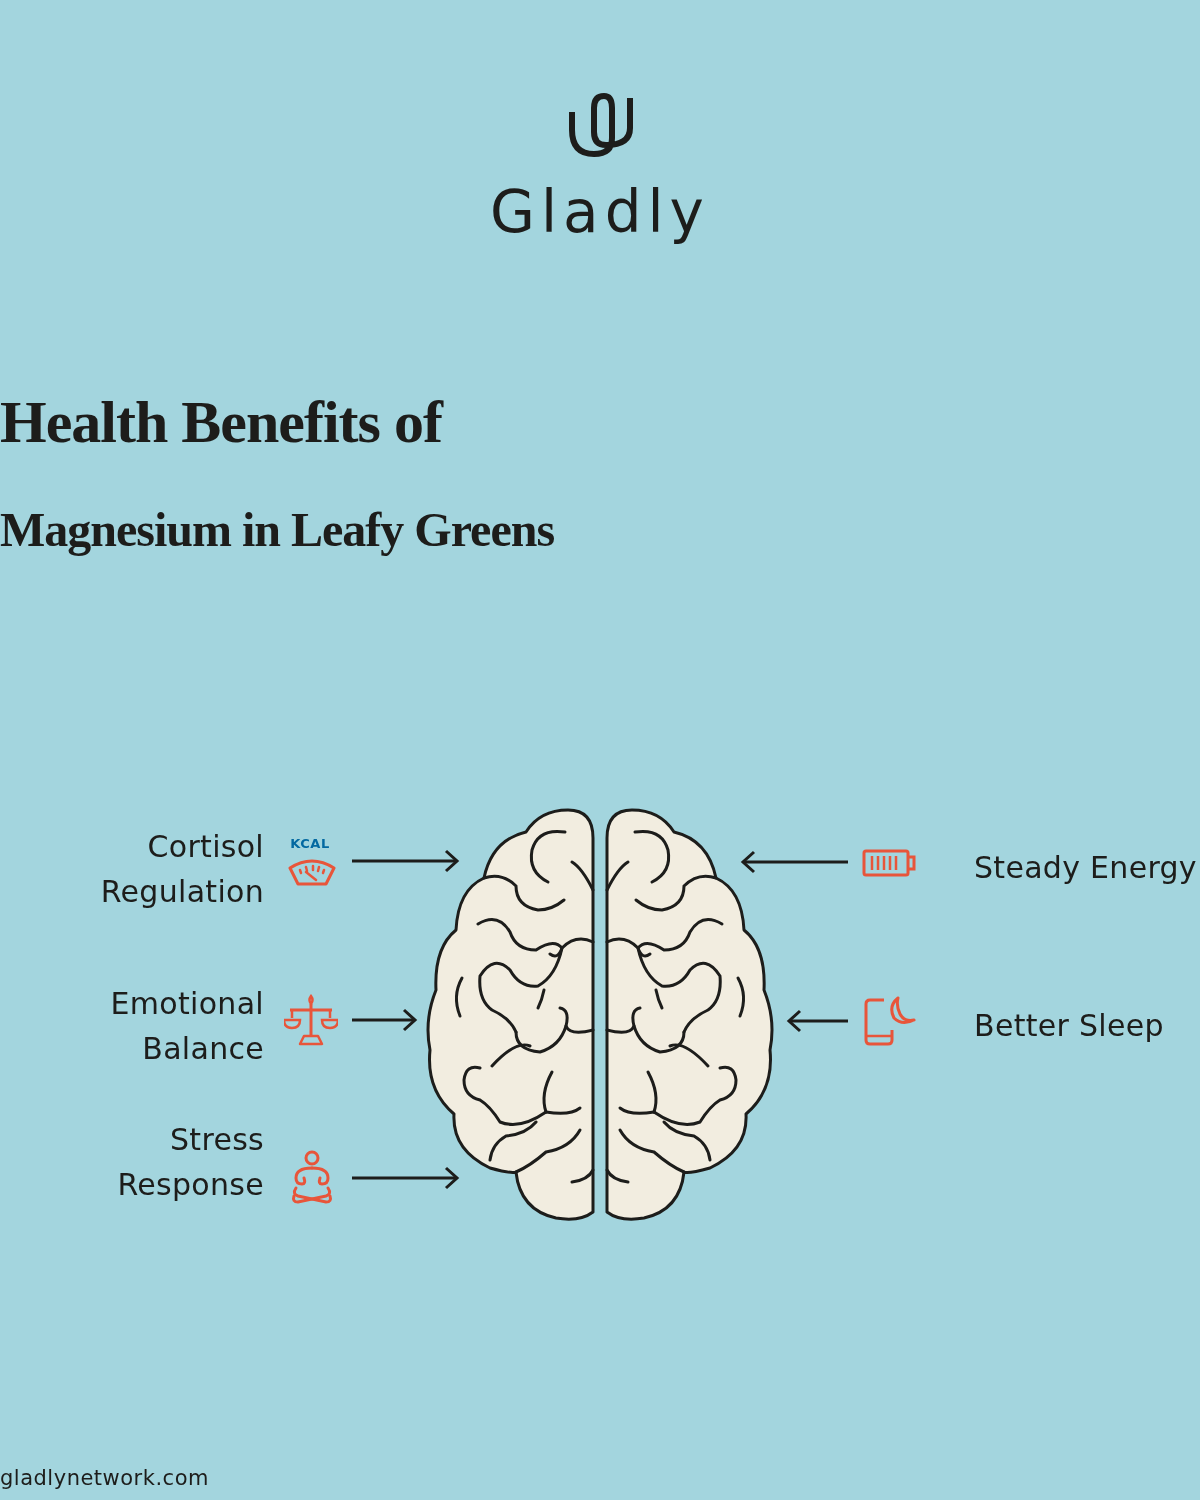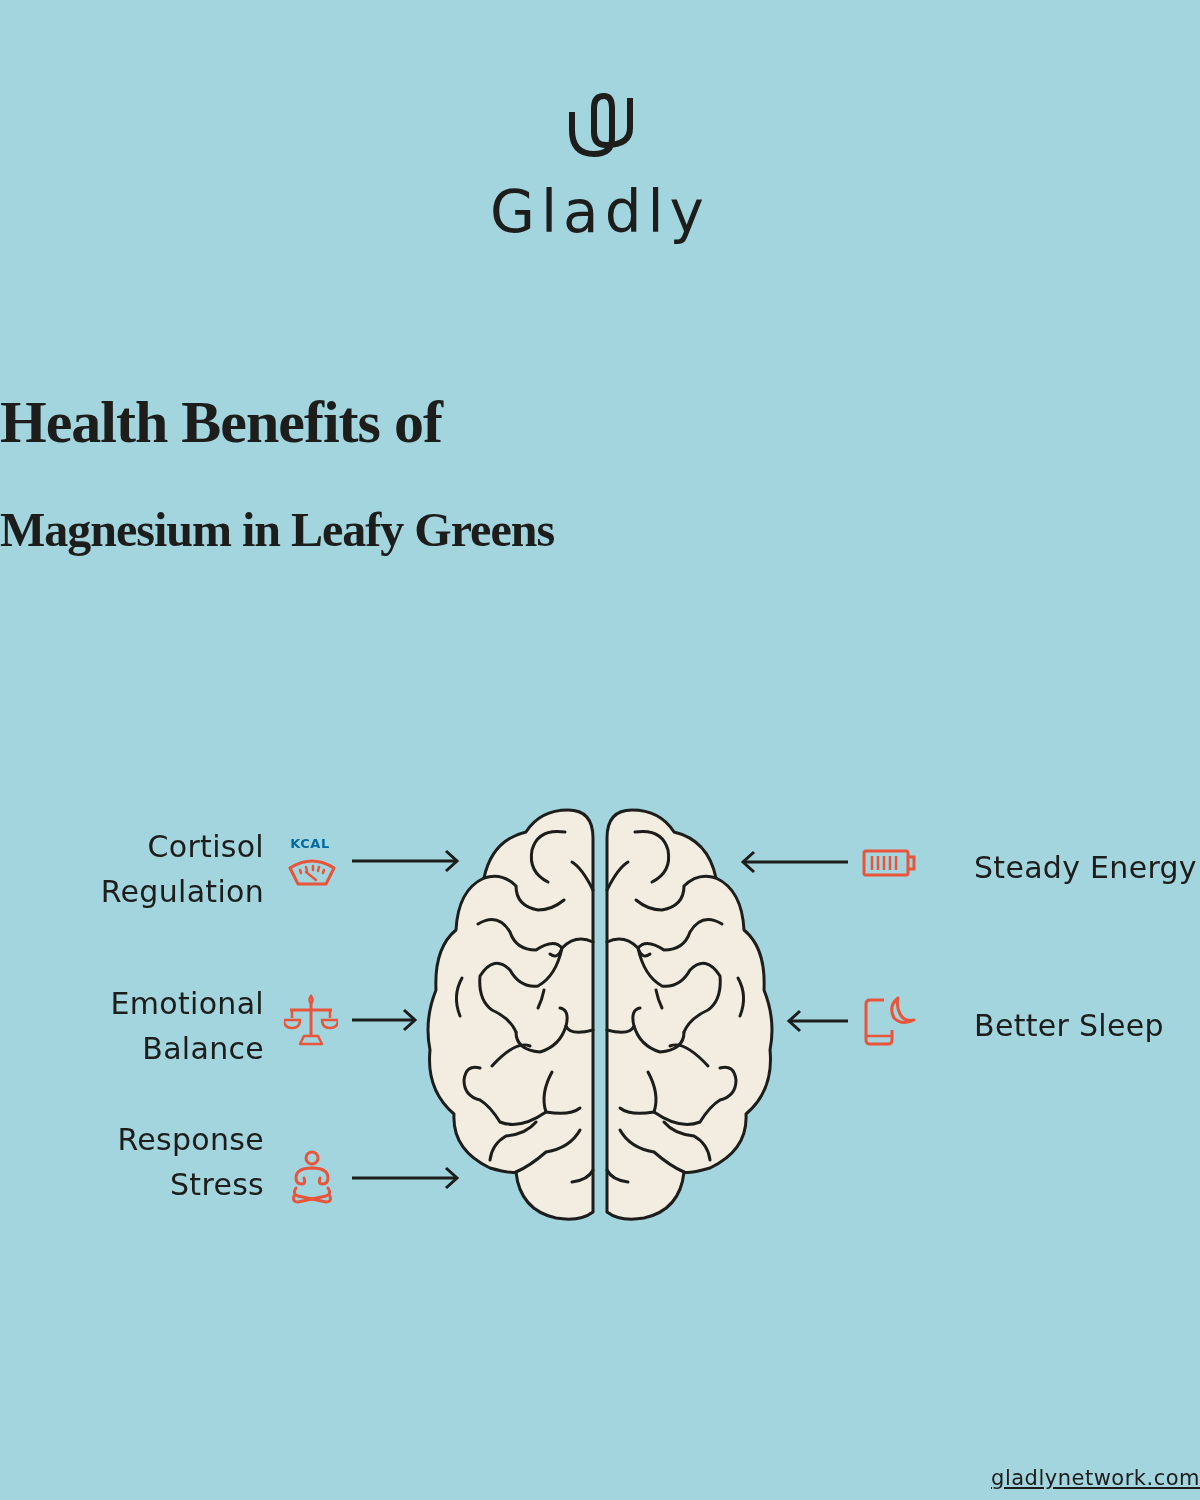--- a/index.html
+++ b/index.html
@@ -3,21 +3,21 @@
 <meta charset="utf-8">
 <style>
   html,body{margin:0;padding:0;}
   body{width:1200px;height:1500px;background:#A3D5DE;position:relative;overflow:hidden;font-family:"DejaVu Sans","Liberation Sans",sans-serif;color:#1D1D1B;}
   .abs{position:absolute;}
   .brand{left:0;width:1200px;top:178px;text-align:center;font-size:58px;letter-spacing:6px;font-weight:400;}
   .title{left:0;width:1000px;top:368px;text-align:left;font-size:60px;font-weight:700;line-height:108px;letter-spacing:-1px;font-family:Liberation Serif, serif;}
   .label{font-size:30px;line-height:45px;letter-spacing:0.3px;}
   .label.left{text-align:right;width:250px;left:14px;}
   .label.right{text-align:left;margin-left:37px;}
-  .footer{left:0;width:1200px;top:1466px;text-align:right;font-size:21px;letter-spacing:0.5px;text-decoration:underline;}
+  .footer{left:0;width:1200px;top:1466px;text-align:left;font-size:21px;letter-spacing:0.5px;}
 </style>
 </head>
 <body>
 
 <svg class="abs" style="left:560px;top:90px;" width="80" height="75" viewBox="0 0 80 75">
   <path d="M12 22 L12 40 Q12 64 34 64 Q52 64 52 48 L52 18 Q52 6 44 6 Q34 6 34 18 L34 42 Q34 55 46 55 Q70 55 70 38 L70 8" fill="none" stroke="#1D1D1B" stroke-width="6" stroke-linecap="butt"></path>
 </svg>
 
 <div class="abs brand">Gladly</div>
 
@@ -28,22 +28,22 @@
 
 <div class="abs label left" style="top:824px;">
   <div>Cortisol</div>
   <div>Regulation</div>
 </div>
 <div class="abs label left" style="top:981px;">
   <div>Emotional</div>
   <div>Balance</div>
 </div>
 <div class="abs label left" style="top:1117px;">
+  <div>Stress</div>
   <div>Response</div>
-  <div>Stress</div>
 </div>
 
 <div class="abs" style="left:286px;top:836px;width:55px;height:55px;">
   <div style="color:#0369a1;font-size:13px;font-weight:700;letter-spacing:0.5px;text-align:center;width:48px;">KCAL</div>
   <svg width="52" height="30" viewBox="0 0 52 30" style="position:absolute;left:0;top:22px;">
     <path d="M4 10 Q26 -4 48 10 L40 26 L12 26 Z" fill="none" stroke="#E8553A" stroke-width="3" stroke-linejoin="round"></path>
     <line x1="14" y1="12" x2="15" y2="15" stroke="#E8553A" stroke-width="2.5" stroke-linecap="round"></line>
     <line x1="20" y1="9" x2="21" y2="13" stroke="#E8553A" stroke-width="2.5" stroke-linecap="round"></line>
     <line x1="27" y1="8" x2="27" y2="12" stroke="#E8553A" stroke-width="2.5" stroke-linecap="round"></line>
     <line x1="33" y1="9" x2="32" y2="13" stroke="#E8553A" stroke-width="2.5" stroke-linecap="round"></line>

